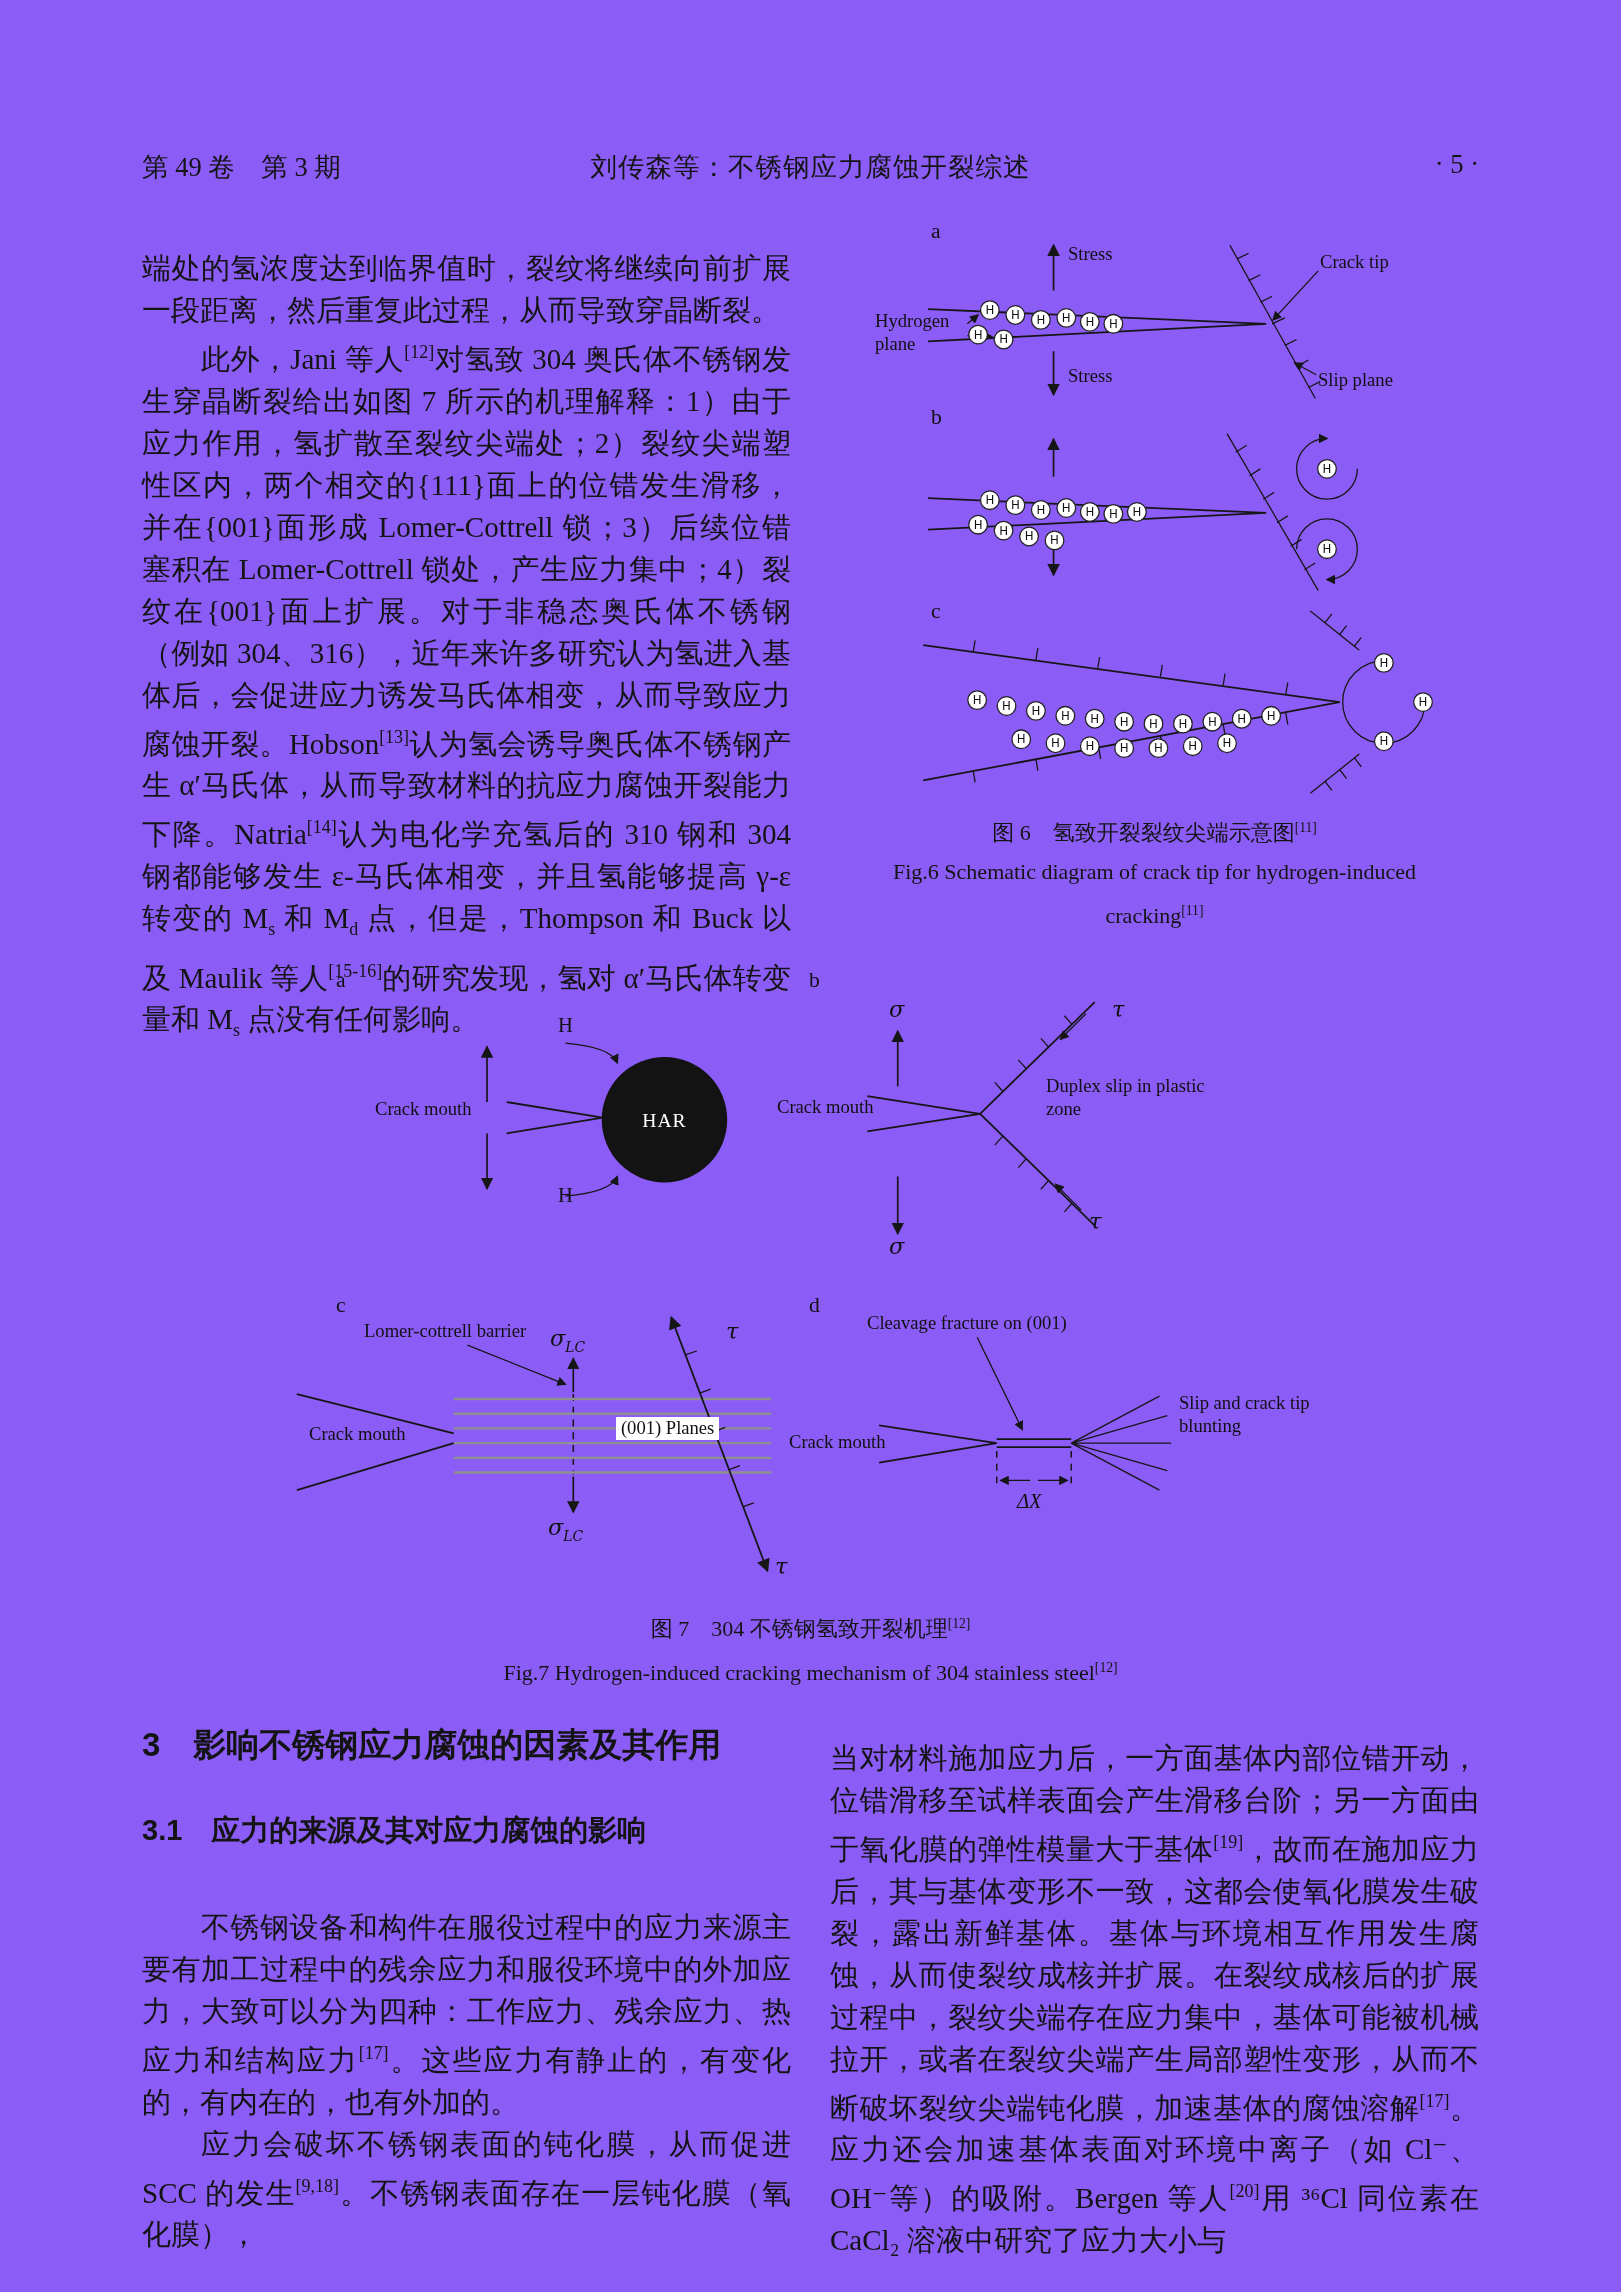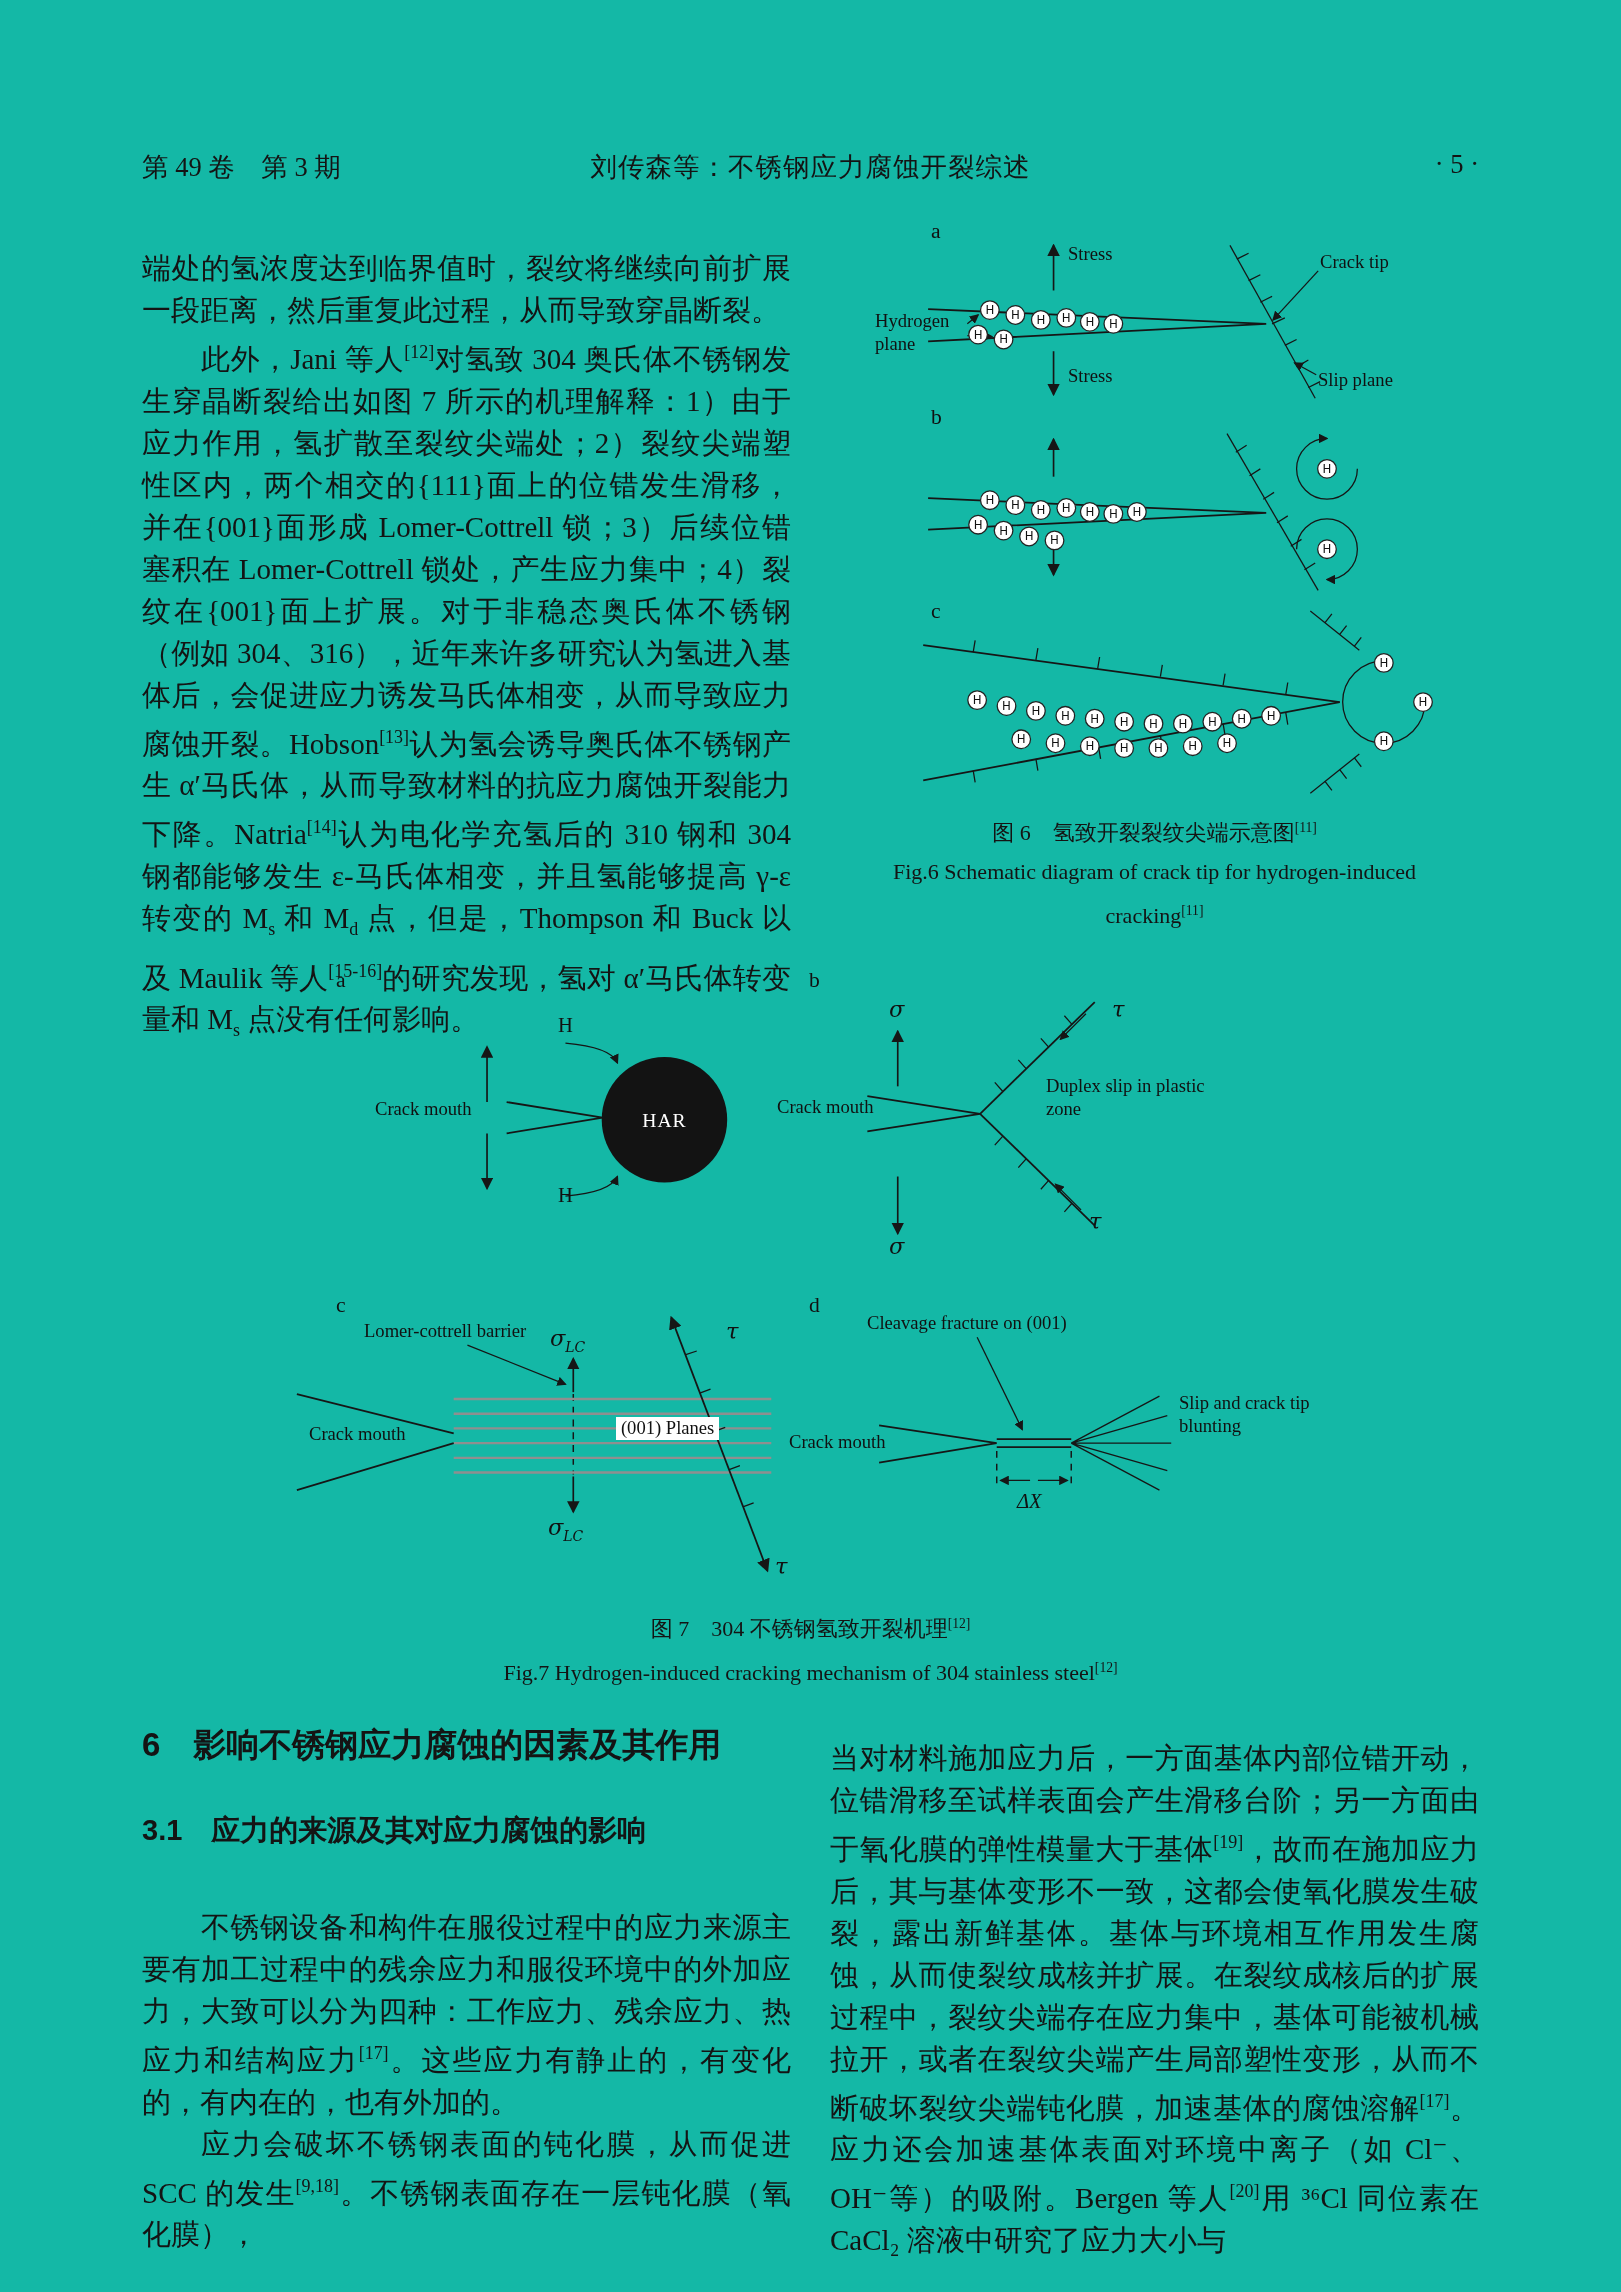--- a/index.html
+++ b/index.html
@@ -1,17 +1,17 @@
 <!DOCTYPE html>
 <html><head>
 <meta charset="utf-8">
 <style>
   * { margin:0; padding:0; box-sizing:border-box; }
   html,body { background:#ffffff; }
-  .page { position:relative; width:1621px; height:2293px; background:#14b8a6;
+  .page { position:relative; width:1621px; height:2293px; background:#8b5cf6;
           font-family:"Liberation Serif","DejaVu Serif",serif; color:#141414; overflow:hidden; }
 
   
   .hdr { position:absolute; top:149px; font-size:26.5px; white-space:nowrap; }
   .hdr-left { left:142px; }
   .hdr-center { left:50%; transform:translateX(-50%); letter-spacing:1px; }
   .hdr-right { right:142px; }
 
   
   .textcol { position:absolute; width:649px; text-align:justify;margin-top:36px; }
@@ -372,21 +372,21 @@
 
     <div class="flabel" style="left:725px; top:359px;">Cleavage fracture on (001)</div>
     <div class="flabel" style="left:647px; top:478px;">Crack mouth</div>
     <div class="flabel wrap" style="left:1037px; top:439px; width:181px;">Slip and crack tip blunting</div>
     <div class="flabel" style="left:875px; top:537px; font-style:italic; font-size:20.6px;">ΔX</div>
 
     <div class="cap" style="margin-top:3.9px;">图 7　304 不锈钢氢致开裂机理<sup>[12]</sup></div>
     <div class="cap">Fig.7 Hydrogen-induced cracking mechanism of 304 stainless steel<sup>[12]</sup></div>
   </div>
 
-  <h2 class="sec-head">6　影响不锈钢应力腐蚀的因素及其作用</h2>
+  <h2 class="sec-head">3　影响不锈钢应力腐蚀的因素及其作用</h2>
   <h3 class="subsec-head">3.1　应力的来源及其对应力腐蚀的影响</h3>
 
   <div class="textcol" style="left:142px; top:1870px;font-family:Liberation Serif, serif;">
     <p class="indent">不锈钢设备和构件在服役过程中的应力来源主要有加工过程中的残余应力和服役环境中的外加应力，大致可以分为四种：工作应力、残余应力、热应力和结构应力<sup>[17]</sup>。这些应力有静止的，有变化的，有内在的，也有外加的。</p>
     <p class="indent">应力会破坏不锈钢表面的钝化膜，从而促进 SCC 的发生<sup>[9,18]</sup>。不锈钢表面存在一层钝化膜（氧化膜），</p>
   </div>
 
   <div class="textcol" style="left:830px; top:1701px;">
     <p>当对材料施加应力后，一方面基体内部位错开动，位错滑移至试样表面会产生滑移台阶；另一方面由于氧化膜的弹性模量大于基体<sup>[19]</sup>，故而在施加应力后，其与基体变形不一致，这都会使氧化膜发生破裂，露出新鲜基体。基体与环境相互作用发生腐蚀，从而使裂纹成核并扩展。在裂纹成核后的扩展过程中，裂纹尖端存在应力集中，基体可能被机械拉开，或者在裂纹尖端产生局部塑性变形，从而不断破坏裂纹尖端钝化膜，加速基体的腐蚀溶解<sup>[17]</sup>。应力还会加速基体表面对环境中离子（如 Cl⁻、OH⁻等）的吸附。Bergen 等人<sup>[20]</sup>用 ³⁶Cl 同位素在 CaCl₂ 溶液中研究了应力大小与</p>
   </div>

